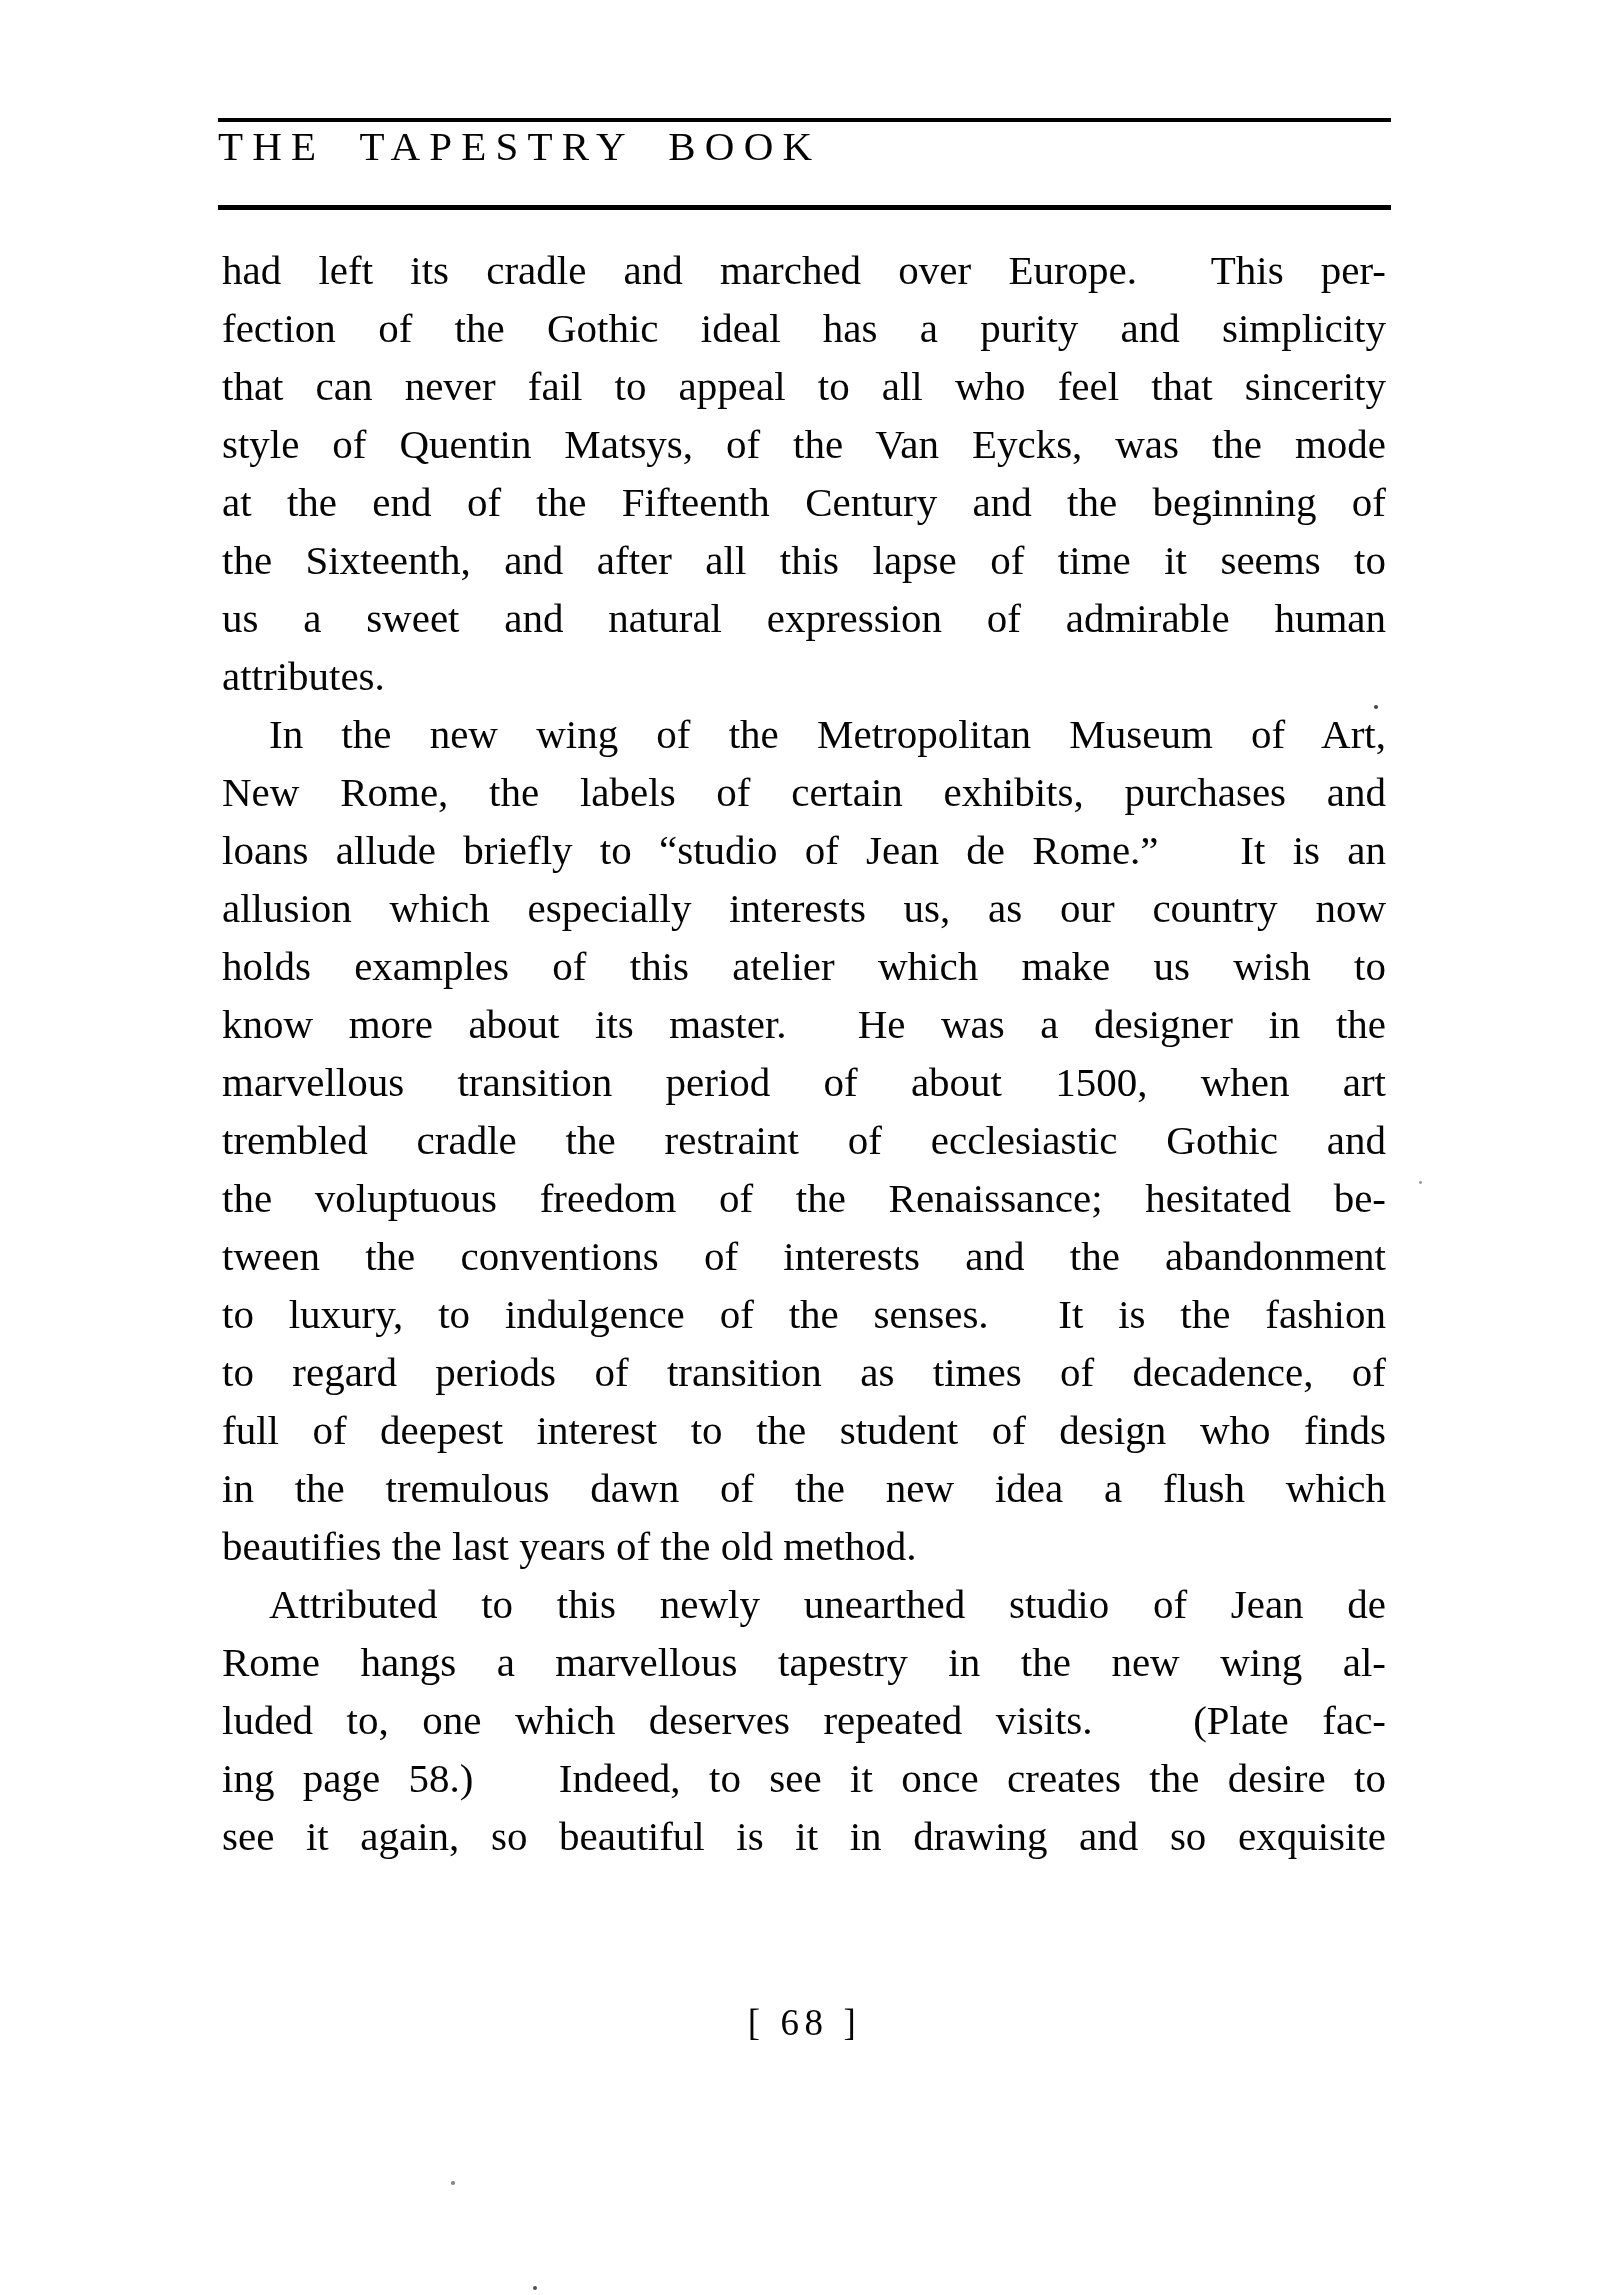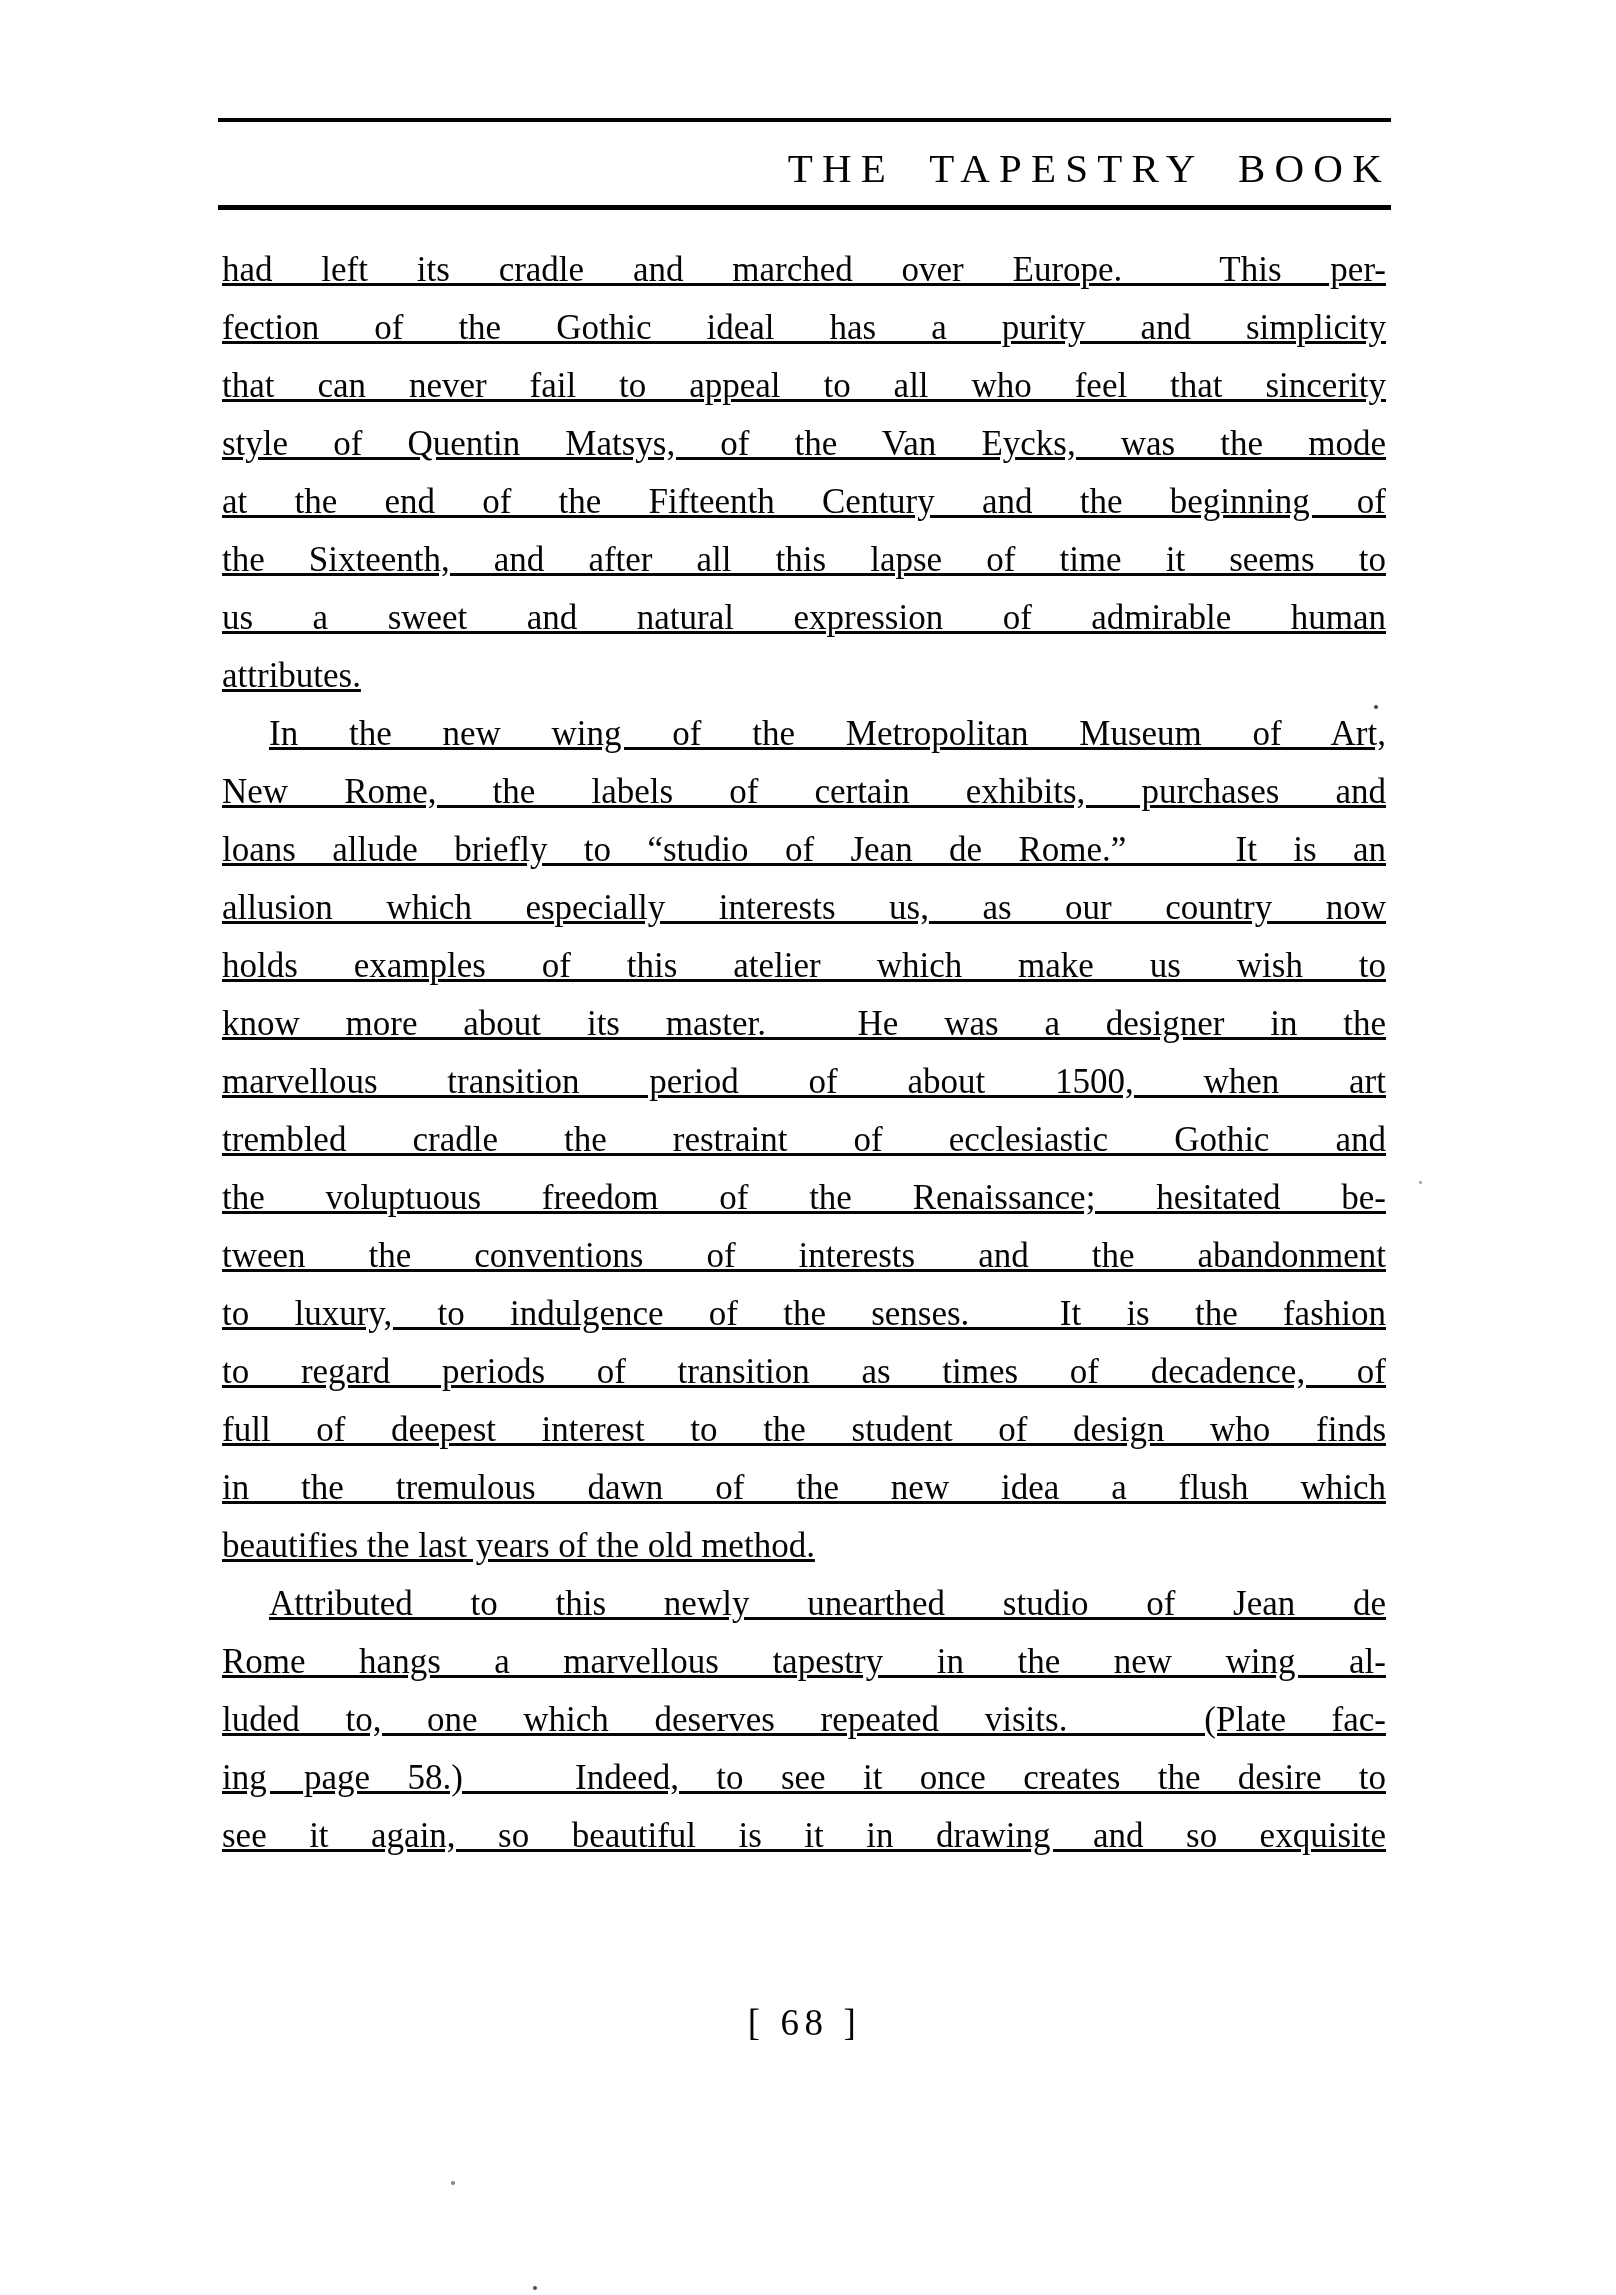--- a/index.html
+++ b/index.html
@@ -20,37 +20,36 @@
     width: 1173px;
     background: #000;
   }
   .rule-top    { top: 118px; height: 4.2px; }
   .rule-bottom { top: 205px; height: 5px; }
 
   .running-title {
     position: absolute;
     left: 218px;
     width: 1173px;
-    top: 146px;
-    text-align: right;
+    top: 124px;
+    text-align: left;
     font-size: 41px;
     line-height: 1.1;
     letter-spacing: 9.2px;
     word-spacing: 15.5px;
     color: #040404;
   }
 
   .textblock {
     position: absolute;
     left: 222px;
     top: 241px;
     width: 1164px;
-    font-size: 35px;
+    font-size: 41px;
     line-height: 58px;
-    text-decoration: underline;
   }
   .line {
     white-space: pre-wrap;
     text-align: justify;
     text-align-last: left;
   }
   .line.j { text-align-last: justify; }
   .line.indent { padding-left: 47px; }
 
   .folio {

